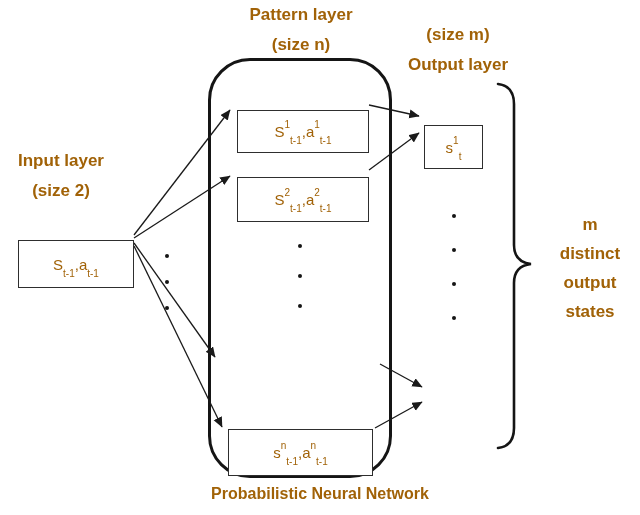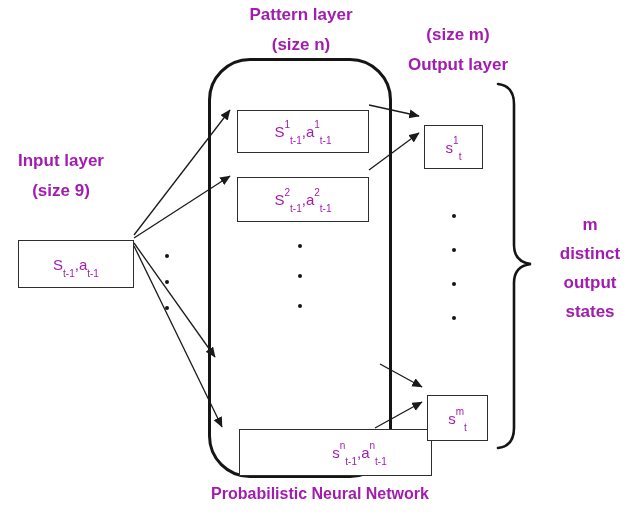--- a/index.html
+++ b/index.html
@@ -2,21 +2,21 @@
 <html><head>
 <meta charset="utf-8">
 <style>
   html, body { margin: 0; padding: 0; background: #ffffff; }
   .canvas {
     position: relative;
     width: 640px;
     height: 515px;
     background: #ffffff;
     font-family: "Liberation Sans", sans-serif;
-    color: #a21caf;
+    color: #a16207;
     overflow: hidden;
   }
   .title {
     position: absolute;
     font-weight: bold;
     font-size: 17px;
     line-height: 30px;
     text-align: center;
     white-space: nowrap;
   }
@@ -69,21 +69,21 @@
     <div>(size n)</div>
   </div>
 
   <div class="title" style="left:396px; top:20px; width:124px;">
     <div>(size m)</div>
     <div>Output layer</div>
   </div>
 
   <div class="title" style="left:0px; top:146px; width:122px;">
     <div>Input layer</div>
-    <div>(size 9)</div>
+    <div>(size 2)</div>
   </div>
 
   <div class="pnn-boundary"></div>
 
   <svg class="arrow-layer" width="640" height="515" viewBox="0 0 640 515">
     <defs>
       <marker id="arrow" markerWidth="9" markerHeight="8" refX="7.5" refY="3.5" orient="auto">
         <path d="M0,0 L8,3.5 L0,7 Z" fill="#1a1a1a"></path>
       </marker>
     </defs>
@@ -113,37 +113,32 @@
     </span>
   </div>
 
   <div class="box" style="left:237px; top:155px; width:130px; height:43px;">
     <span>
       <span>S</span><sup>2</sup><sub>t-1</sub><span>,a</span><sup>2</sup><sub>t-1</sub>
     </span>
   </div>
 
 
-  <div class="box" style="left:239px; top:407px; width:143px; height:45px;padding-left:48px;">
+  <div class="box" style="left:228px; top:407px; width:143px; height:45px;">
     <span>
       <span>s</span><sup>n</sup><sub>t-1</sub><span>,a</span><sup>n</sup><sub>t-1</sub>
     </span>
   </div>
 
   <div class="box" style="left:424px; top:103px; width:57px; height:42px;">
     <span>
       <span>s</span><sup>1</sup><sub>t</sub>
     </span>
   </div>
 
-  <div class="box" style="left:427px; top:373px; width:59px; height:44px;">
-    <span>
-      <span>s</span><sup>m</sup><sub>t</sub>
-    </span>
-  </div>
 
   <div class="dots-col" style="left:165px; top:254px; gap:22px;">
     <div class="dot"></div>
     <div class="dot"></div>
     <div class="dot"></div>
   </div>
 
   <div class="dots-col" style="left:298px; top:214px; gap:26px;">
     <div class="dot"></div>
     <div class="dot"></div>

